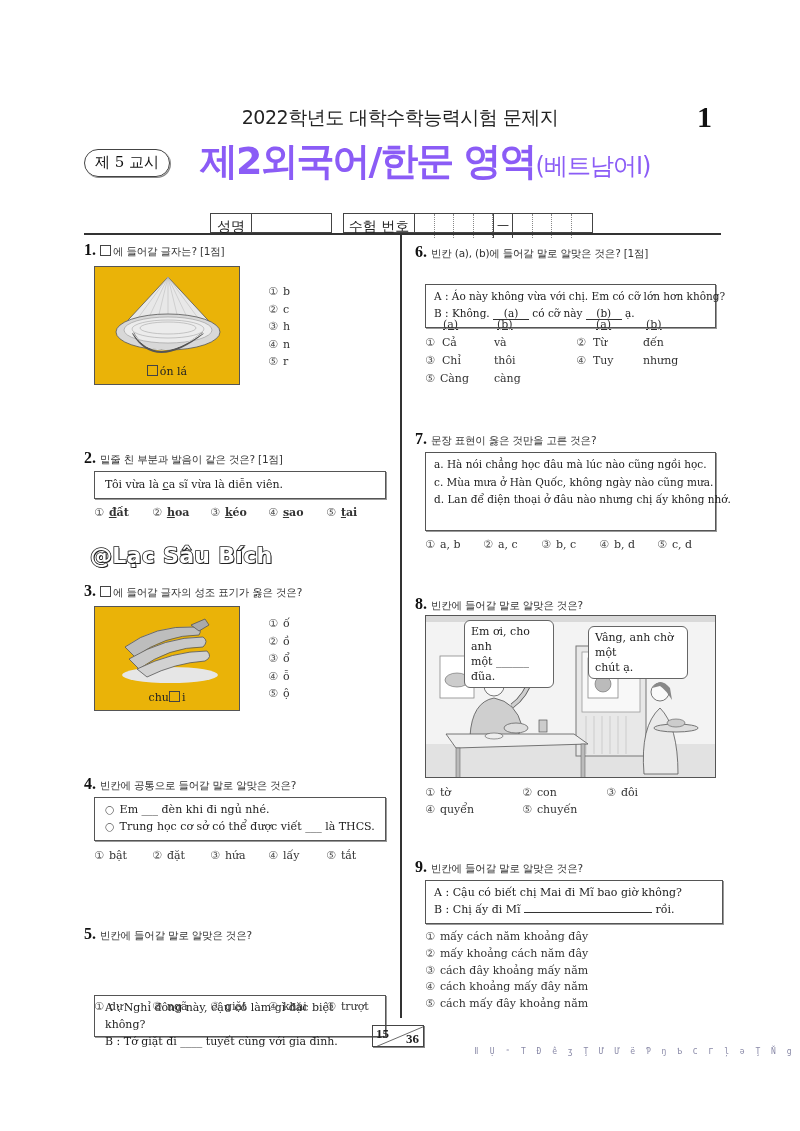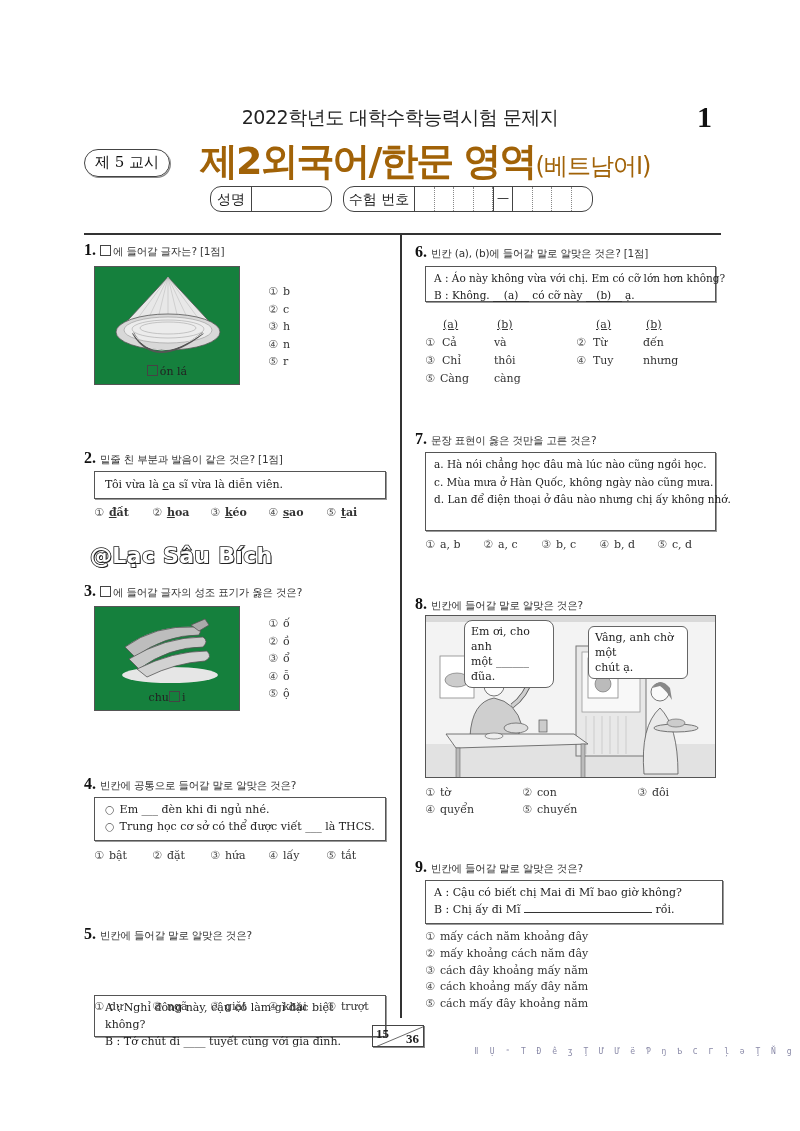--- a/index.html
+++ b/index.html
@@ -5,42 +5,42 @@
   * { box-sizing: border-box; margin: 0; padding: 0; }
   html, body { width: 800px; height: 1131px; background: #ffffff; overflow: hidden; }
   body { position: relative; font-family: "DejaVu Serif", "Liberation Serif", serif; color: #222; }
 
   .abs { position: absolute; }
 
   
   .exam-year { left: 0; width: 800px; top: 105px; text-align: center; font-family: "DejaVu Sans", sans-serif; font-size: 19px; color: #222; letter-spacing: -0.5px; }
   .page-num { left: 697px; top: 100px; font-family: "Liberation Serif", serif; font-size: 30px; font-weight: bold; color: #111; }
   .period-badge { left: 84px; top: 149px; width: 86px; height: 28px; border: 1.5px solid #444; border-radius: 14px; text-align: center; font-family: "DejaVu Serif", serif; font-size: 15px; line-height: 25px; color: #111; box-shadow: 1px 1px 0 #888; }
-  .subject-title { left: 200px; top: 136px; font-family: "DejaVu Sans", sans-serif; font-size: 38px; font-weight: bold; color: #a16207; letter-spacing: -2px; white-space: nowrap; }
+  .subject-title { left: 200px; top: 136px; font-family: "DejaVu Sans", sans-serif; font-size: 38px; font-weight: bold; color: #8b5cf6; letter-spacing: -2px; white-space: nowrap; }
   .subject-title .sub { font-size: 24px; font-weight: normal; letter-spacing: -1px; }
 
-  .info-row { top: 186px; height: 26px; border-radius: 11px; }
+  .info-row { top: 213px; height: 20px; }
   .name-box { left: 210px; width: 122px; border: 1px solid #444; display: flex; }
   .name-box .lbl { width: 41px; border-right: 1px solid #444; font-family: "DejaVu Sans", sans-serif; font-size: 14px; text-align: center; line-height: 24px; }
   .id-box { left: 343px; width: 250px; border: 1px solid #444; display: flex; }
   .id-box .lbl { width: 71px; border-right: 1px solid #444; font-family: "DejaVu Sans", sans-serif; font-size: 14px; text-align: center; line-height: 24px; }
   .id-box .cell { width: 19.5px; border-right: 1px dotted #888; height: 24px; }
   .id-box .cell.dash { width: 20px; border-right: 1px solid #444; border-left: 1px solid #444; text-align: center; font-size: 12px; line-height: 22px; }
   .id-box .cell:last-child { border-right: none; }
 
   .top-rule { left: 84px; top: 233px; width: 637px; height: 2px; background: #333; }
   .col-divider { left: 400px; top: 233px; width: 1.5px; height: 785px; background: #333; }
 
   
   .qnum { font-family: "Liberation Serif", serif; font-weight: bold; font-size: 16px; color: #111; }
   .qtext { font-family: "DejaVu Sans", sans-serif; font-size: 10.5px; color: #333; margin-left: 4px; letter-spacing: -0.2px; }
   .qline { white-space: nowrap; display: flex; align-items: baseline; }
   .blank-sq { display: inline-block; width: 11px; height: 11px; border: 1px solid #444; vertical-align: -1px; margin-right: 2px; }
 
-  .img-box { border: 1px solid #555; background: #15803d; }
+  .img-box { border: 1px solid #555; background: #eab308; }
   .opt-list { font-size: 11px; line-height: 17.5px; color: #333; }
   .opt-list .o { display: block; white-space: nowrap; }
   .circ { font-family: "DejaVu Sans", sans-serif; font-size: 11px; color: #555; margin-right: 5px; }
 
   .passage { border: 1px solid #555; box-shadow: 1px 1px 0 #999; padding: 4px 10px; font-size: 11px; color: #222; line-height: 17px; background: #fff; }
   .opt-row { display: flex; font-size: 11px; color: #333; white-space: nowrap; }
   .opt-row span.o { display: inline-block; }
 
   .u { text-decoration: underline; }
   .blank-line { display: inline-block; border-bottom: 1px solid #333; text-align: center; line-height: 12px; }
@@ -176,35 +176,35 @@
   <span class="o" style="width:58px;"><span class="circ">④</span><span>lấy</span></span>
   <span class="o"><span class="circ">⑤</span><span>tắt</span></span>
 </div>
 
 <div class="abs qline" style="left:84px; top:925px;">
   <span class="qnum">5.</span>
   <span class="qtext">빈칸에 들어갈 말로 알맞은 것은?</span>
 </div>
 <div class="abs passage" style="left:94px; top:951px; width:292px; height:42px; padding:3px 10px;margin-top:44px;">
   <div><span>A :</span> <span>Nghỉ đông này, cậu có làm gì đặc biệt không?</span></div>
-  <div><span>B :</span> <span>Tớ chút đi </span><span>____</span><span> tuyết cùng với gia đình.</span></div>
+  <div><span>B :</span> <span>Tớ giặt đi </span><span>____</span><span> tuyết cùng với gia đình.</span></div>
 </div>
 <div class="abs opt-row" style="left:94px; top:1000px;">
   <span class="o" style="width:58px;"><span class="circ">①</span><span>dự</span></span>
   <span class="o" style="width:58px;"><span class="circ">②</span><span>ngã</span></span>
   <span class="o" style="width:58px;"><span class="circ">③</span><span>giặt</span></span>
   <span class="o" style="width:58px;"><span class="circ">④</span><span>khai</span></span>
   <span class="o"><span class="circ">⑤</span><span>trượt</span></span>
 </div>
 
 <div class="abs qline" style="left:415px; top:243px;">
   <span class="qnum">6.</span>
   <span class="qtext">빈칸 (a), (b)에 들어갈 말로 알맞은 것은? [1점]</span>
 </div>
-<div class="abs passage" style="left:425px; top:266px; width:291px; height:36px; padding:3px 8px; font-size:10.5px;">
+<div class="abs passage" style="left:425px; top:284px; width:291px; height:44px; padding:3px 8px; font-size:10.5px;">
   <div style="white-space:nowrap;"><span>A :</span> <span>Áo này không vừa với chị. Em có cỡ lớn hơn không?</span></div>
   <div style="white-space:nowrap;"><span>B :</span> <span>Không. </span><span class="blank-line" style="width:36px;">(a)</span><span> có cỡ này </span><span class="blank-line" style="width:36px;">(b)</span><span> ạ.</span></div>
 </div>
 <div class="abs" style="left:425px; top:318px; width:290px; font-size:11px; color:#333;">
   <div style="position:absolute; left:18px; top:0;" class="u">(a)</div>
   <div style="position:absolute; left:72px; top:0;" class="u">(b)</div>
   <div style="position:absolute; left:171px; top:0;" class="u">(a)</div>
   <div style="position:absolute; left:221px; top:0;" class="u">(b)</div>
 
   <div style="position:absolute; left:0; top:18px; white-space:nowrap;"><span class="circ">①</span><span style="display:inline-block; width:54px; padding-left:2px;">Cả</span><span>và</span></div>
@@ -271,33 +271,33 @@
     <ellipse cx="90" cy="112" rx="12" ry="5" fill="#ddd" stroke="#555" stroke-width="0.7"></ellipse>
     <rect x="113" y="104" width="8" height="12" fill="#ccc" stroke="#555" stroke-width="0.7"></rect>
     <ellipse cx="68" cy="120" rx="9" ry="3" fill="#eee" stroke="#555" stroke-width="0.6"></ellipse>
 
     <circle cx="234" cy="76" r="9" fill="#fafafa" stroke="#555" stroke-width="0.8"></circle>
     <path d="M226 72 Q234 60 244 72 L246 84 Q240 74 234 70 Z" fill="#888"></path>
     <path d="M218 158 Q214 110 234 92 Q252 110 252 158 Z" fill="#eaeaea" stroke="#555" stroke-width="0.8"></path>
     <ellipse cx="250" cy="112" rx="22" ry="4" fill="#ddd" stroke="#555" stroke-width="0.8"></ellipse>
     <ellipse cx="250" cy="107" rx="9" ry="4" fill="#ccc" stroke="#555" stroke-width="0.6"></ellipse>
   </svg>
-  <div class="bubble" style="left:38px; top:4px; width:90px;border-radius:8px;">
+  <div class="bubble" style="left:38px; top:4px; width:90px;">
     <div>Em ơi, cho anh</div>
     <div><span>một </span><span>______</span><span> đũa.</span></div>
   </div>
   <div class="bubble" style="left:162px; top:10px; width:100px;">
     <div>Vâng, anh chờ một</div>
     <div>chút ạ.</div>
   </div>
 </div>
 <div class="abs" style="left:425px; top:786px; width:290px; font-size:11px; color:#333;">
   <div style="position:absolute; left:0; top:0; white-space:nowrap;"><span class="circ">①</span><span>tờ</span></div>
   <div style="position:absolute; left:97px; top:0; white-space:nowrap;"><span class="circ">②</span><span>con</span></div>
-  <div style="position:absolute; left:212px; top:0; white-space:nowrap;text-align:right;"><span class="circ">③</span><span>đôi</span></div>
+  <div style="position:absolute; left:181px; top:0; white-space:nowrap;text-align:right;"><span class="circ">③</span><span>đôi</span></div>
   <div style="position:absolute; left:0; top:17px; white-space:nowrap;"><span class="circ">④</span><span>quyển</span></div>
   <div style="position:absolute; left:97px; top:17px; white-space:nowrap;"><span class="circ">⑤</span><span>chuyến</span></div>
 </div>
 
 <div class="abs qline" style="left:415px; top:858px;">
   <span class="qnum">9.</span>
   <span class="qtext">빈칸에 들어갈 말로 알맞은 것은?</span>
 </div>
 <div class="abs passage" style="left:425px; top:880px; width:298px; height:44px; padding:3px 8px;">
   <div style="white-space:nowrap;"><span>A :</span> <span>Cậu có biết chị Mai đi Mĩ bao giờ không?</span></div>

